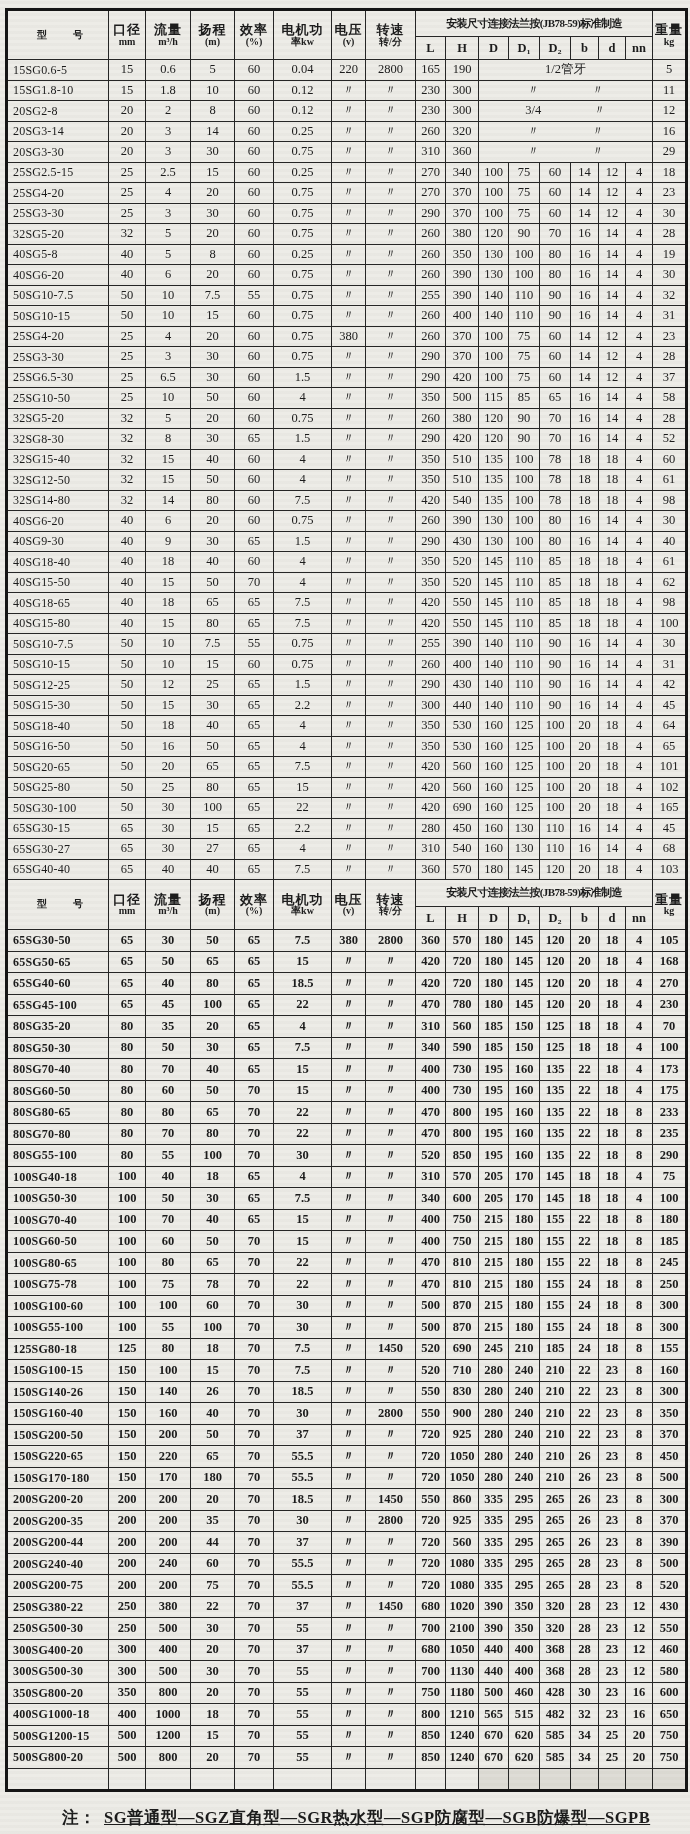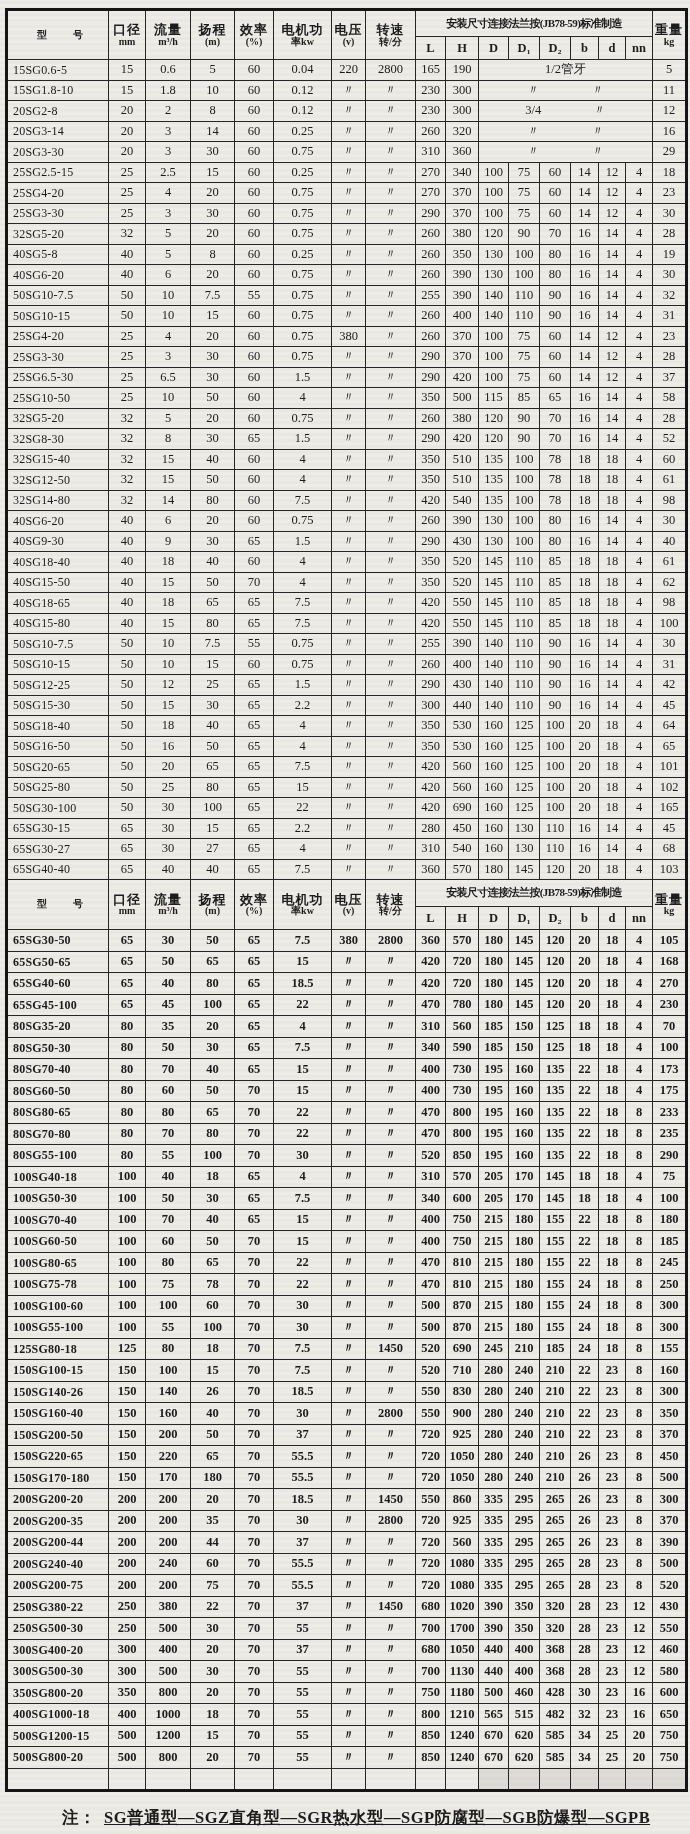--- a/index.html
+++ b/index.html
@@ -1552,21 +1552,21 @@
         <tr class="r2">
           <td class="model">250SG500-30</td>
           <td class="">250</td>
           <td class="">500</td>
           <td class="">30</td>
           <td class="">70</td>
           <td class="">55</td>
           <td class="">〃</td>
           <td class="">〃</td>
           <td class="">700</td>
-          <td class="">1700</td>
+          <td class="">2100</td>
           <td class="">390</td>
           <td class="">350</td>
           <td class="">320</td>
           <td class="">28</td>
           <td class="">23</td>
           <td class="">12</td>
           <td class="">550</td>
         </tr>
         <tr class="r2">
           <td class="model">300SG400-20</td>

